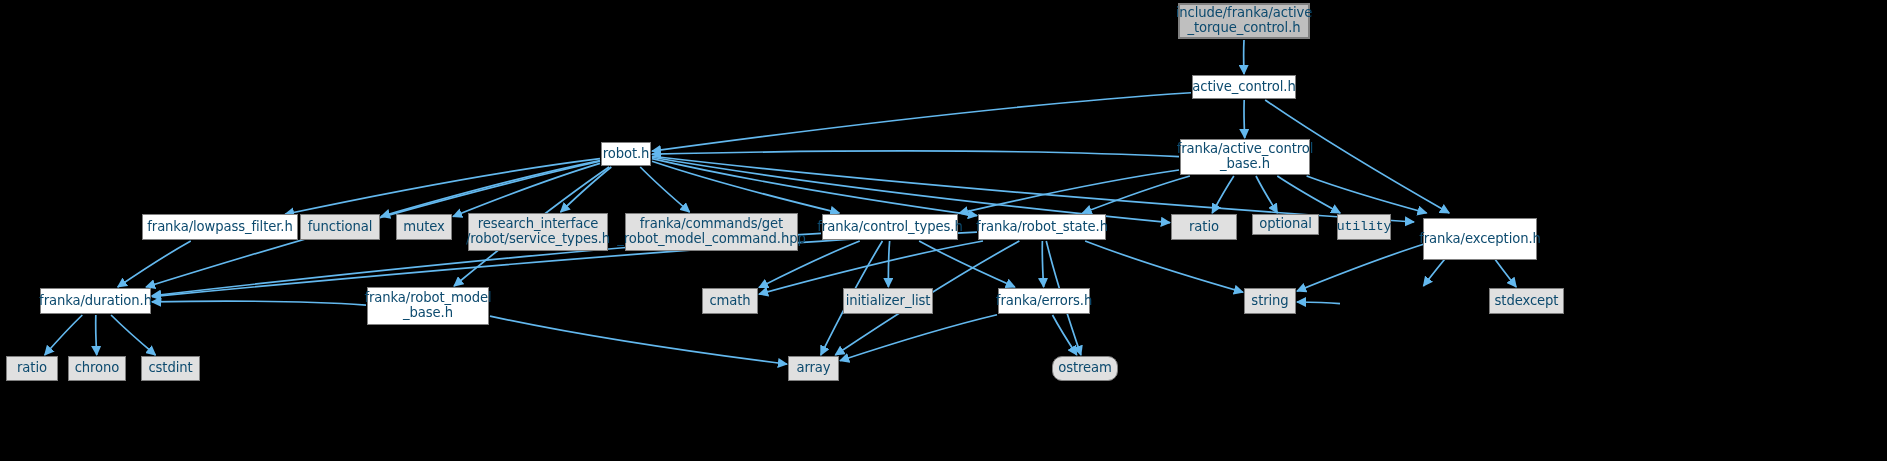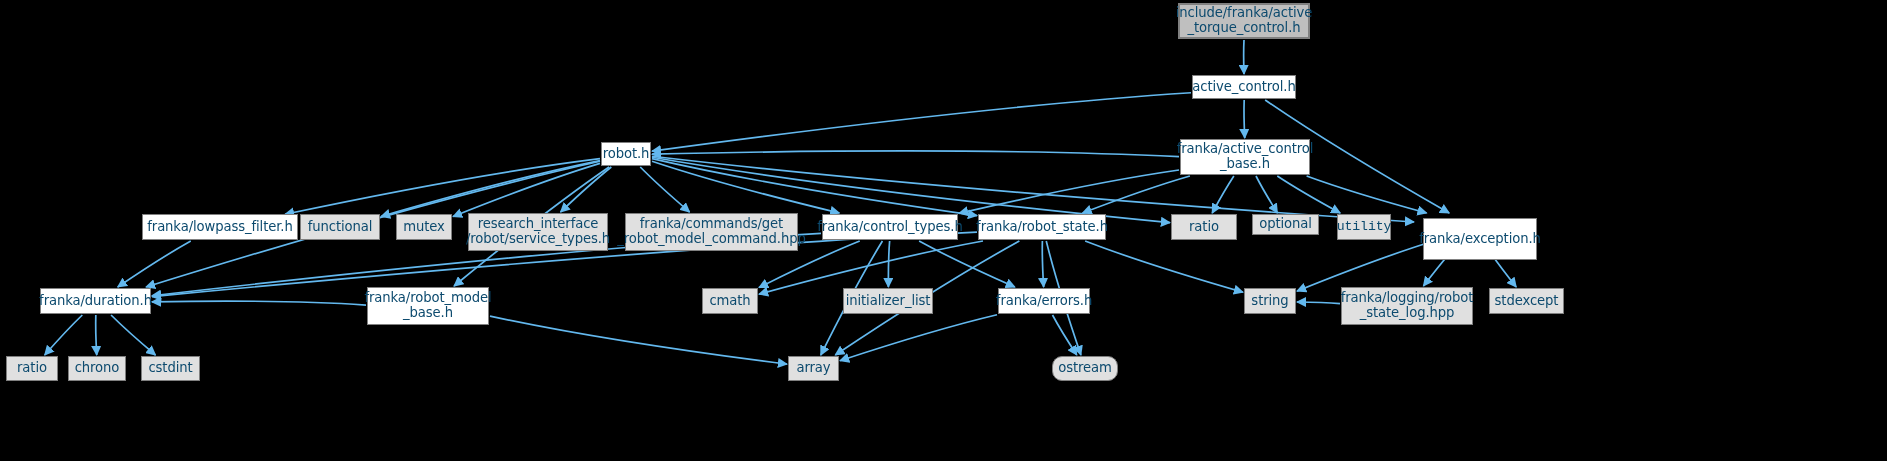--- a/index.html
+++ b/index.html
@@ -127,21 +127,19 @@
     <div class="gnode " style="left: 1252px; top: 214px; width: 67px; height: 21px;">optional</div>
     <div class="gnode " style="left: 1337px; top: 214px; width: 54px; height: 26px; font-family: Liberation Mono, monospace;">utility</div>
     <div class="gnode white" style="left: 1415px; top: 218px; width: 114px; height: 42px; margin-left: 8px;">franka/exception.h</div>
     <div class="gnode white" style="left: 40px; top: 288px; width: 111px; height: 26px;">franka/duration.h</div>
     <div class="gnode white" style="left: 367px; top: 287px; width: 122px; height: 38px;">franka/robot_model
 _base.h</div>
     <div class="gnode " style="left: 702px; top: 288px; width: 56px; height: 26px;">cmath</div>
     <div class="gnode " style="left: 843px; top: 288px; width: 90px; height: 26px;">initializer_list</div>
     <div class="gnode white" style="left: 998px; top: 288px; width: 92px; height: 26px;">franka/errors.h</div>
     <div class="gnode " style="left: 1244px; top: 288px; width: 52px; height: 26px;">string</div>
-    <div class="gnode " style="left: 1341px; top: 287px; width: 132px; height: 38px;">franka/logging/robot
-_state_log.hpp</div>
     <div class="gnode " style="left: 1489px; top: 288px; width: 75px; height: 26px;">stdexcept</div>
     <div class="gnode " style="left: 6px; top: 356px; width: 52px; height: 25px;">ratio</div>
     <div class="gnode " style="left: 68px; top: 356px; width: 58px; height: 25px;">chrono</div>
     <div class="gnode " style="left: 141px; top: 356px; width: 59px; height: 25px;">cstdint</div>
     <div class="gnode " style="left: 788px; top: 356px; width: 51px; height: 25px;">array</div>
     <div class="gnode " style="left: 1052px; top: 356px; width: 66px; height: 25px; border-radius: 10px;">ostream</div>
   </div>
 
 </body></html>

